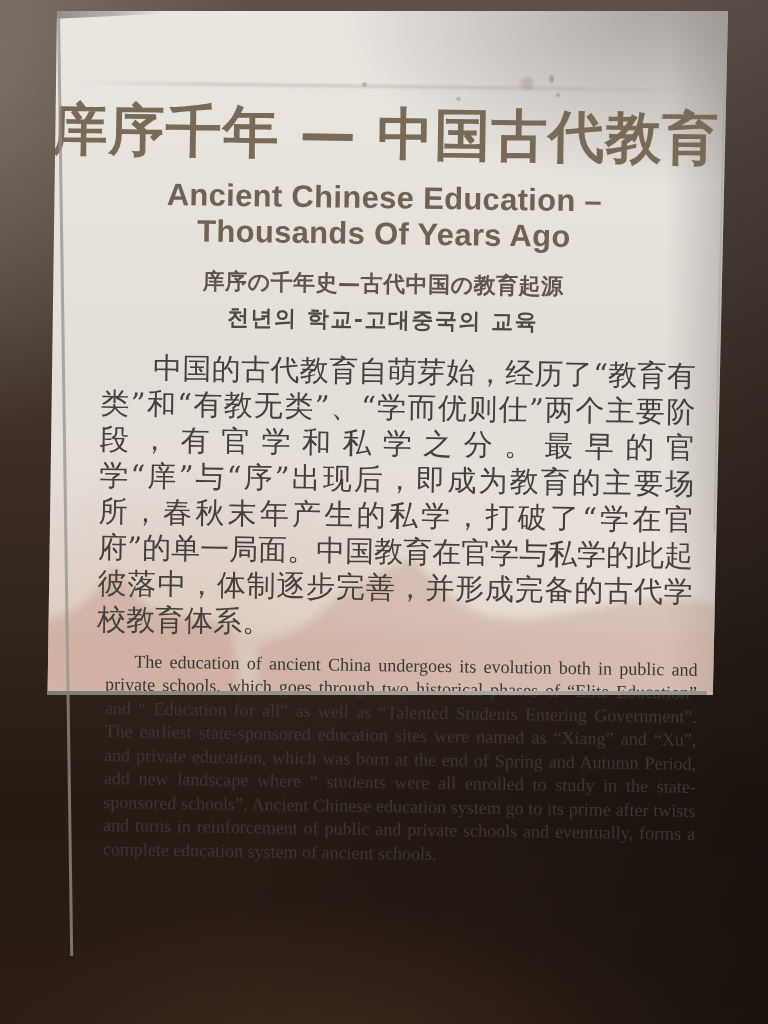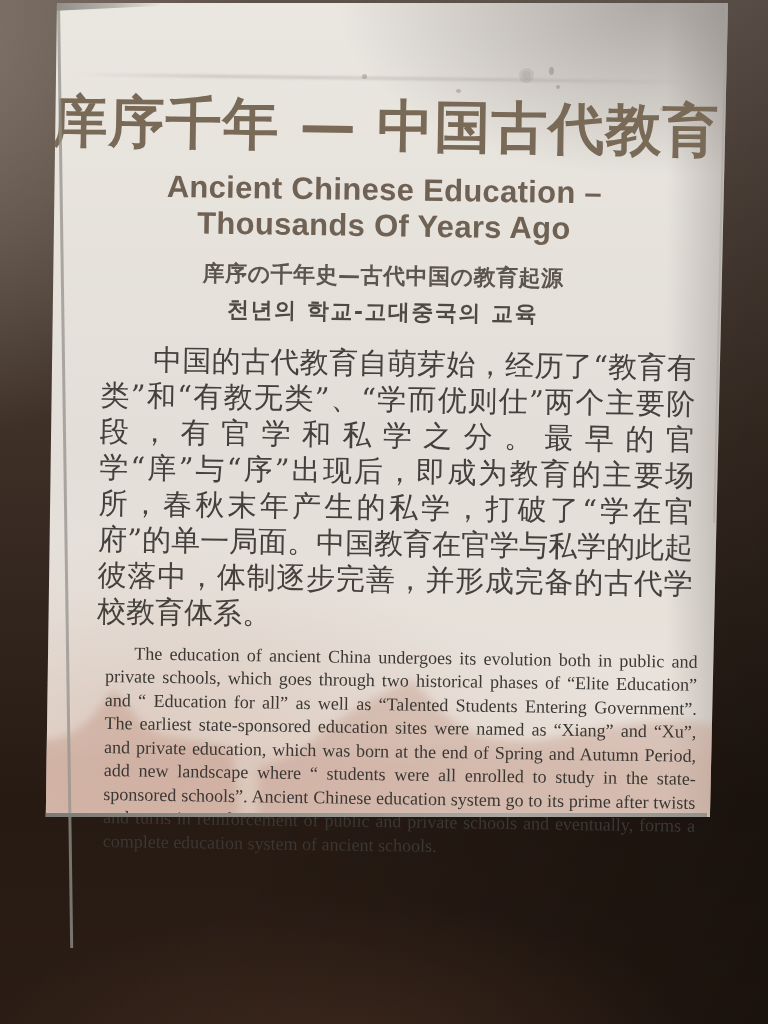--- a/index.html
+++ b/index.html
@@ -10,21 +10,21 @@
   }
   .scene{
     position:relative;width:768px;height:1024px;
     background:
       radial-gradient(540px 720px at -6% 4%, rgba(130,118,108,0.95) 0%, rgba(130,118,108,0) 55%),
       radial-gradient(520px 240px at 45% 104%, rgba(96,64,46,0.35) 0%, rgba(96,64,46,0) 70%),
       linear-gradient(115deg, rgba(0,0,0,0) 52%, rgba(0,0,0,0.38) 100%),
       linear-gradient(to bottom, #5d524a 0%, #3e3027 42%, #261a13 78%, #2b1d15 100%);
   }
   .placard{
-    position:absolute;left:44px;top:3px;width:684px;height:814px;
+    position:absolute;left:44px;top:11px;width:684px;height:684px;
     background:
       radial-gradient(520px 280px at 90% 0%, rgba(96,91,88,0.45), rgba(96,91,88,0) 62%),
       linear-gradient(to left, rgba(108,102,98,0.32) 0%, rgba(108,102,98,0) 9%),
       radial-gradient(820px 420px at 32% 104%, rgba(208,177,161,0.42), rgba(208,177,161,0) 62%),
       radial-gradient(620px 300px at 10% 88%, rgba(205,177,163,0.32), rgba(205,177,163,0) 60%),
       linear-gradient(to bottom, #eae6e0 0%, #e3ded8 55%, #ece5de 100%);
     clip-path:polygon(13px 0px, 684px 0px, 663px 945px, 0px 945px);
   }
   .lip-bottom{position:absolute;left:0;bottom:0;width:663px;height:4px;
     background:linear-gradient(to right,#7e7b76,#aaa8a3 70%,#94928d);}

